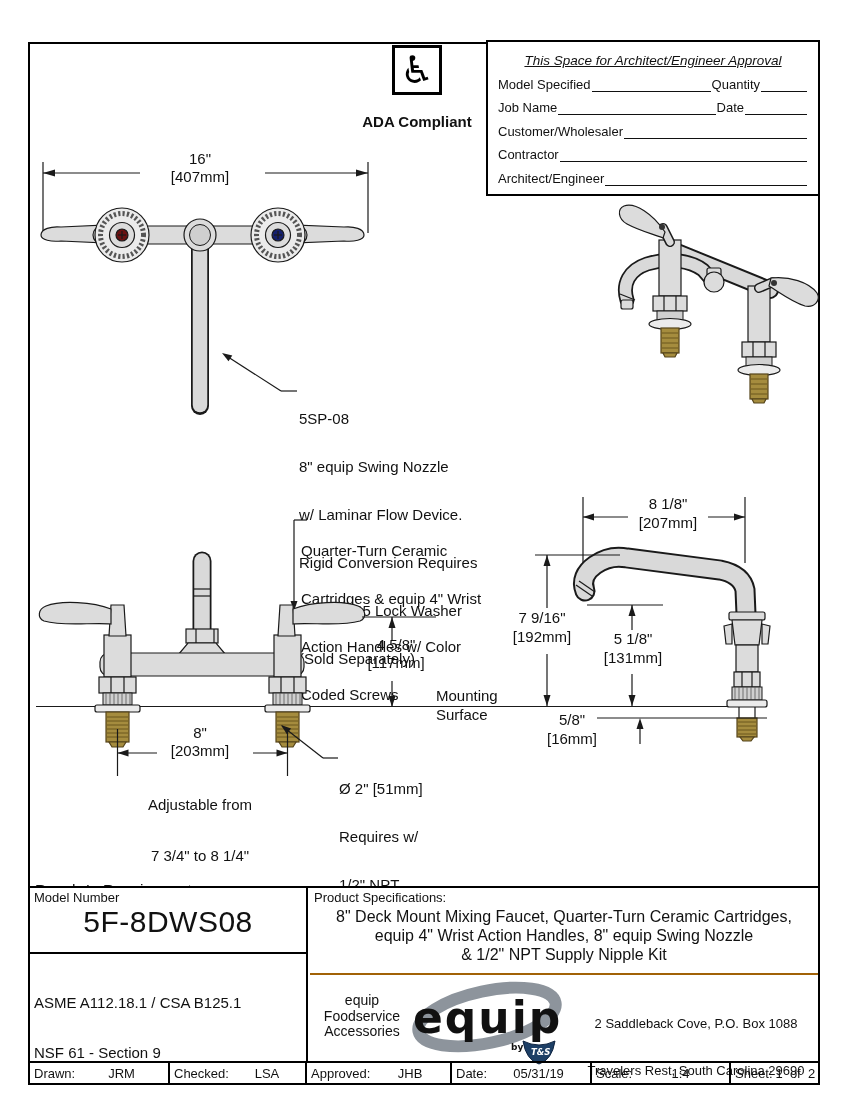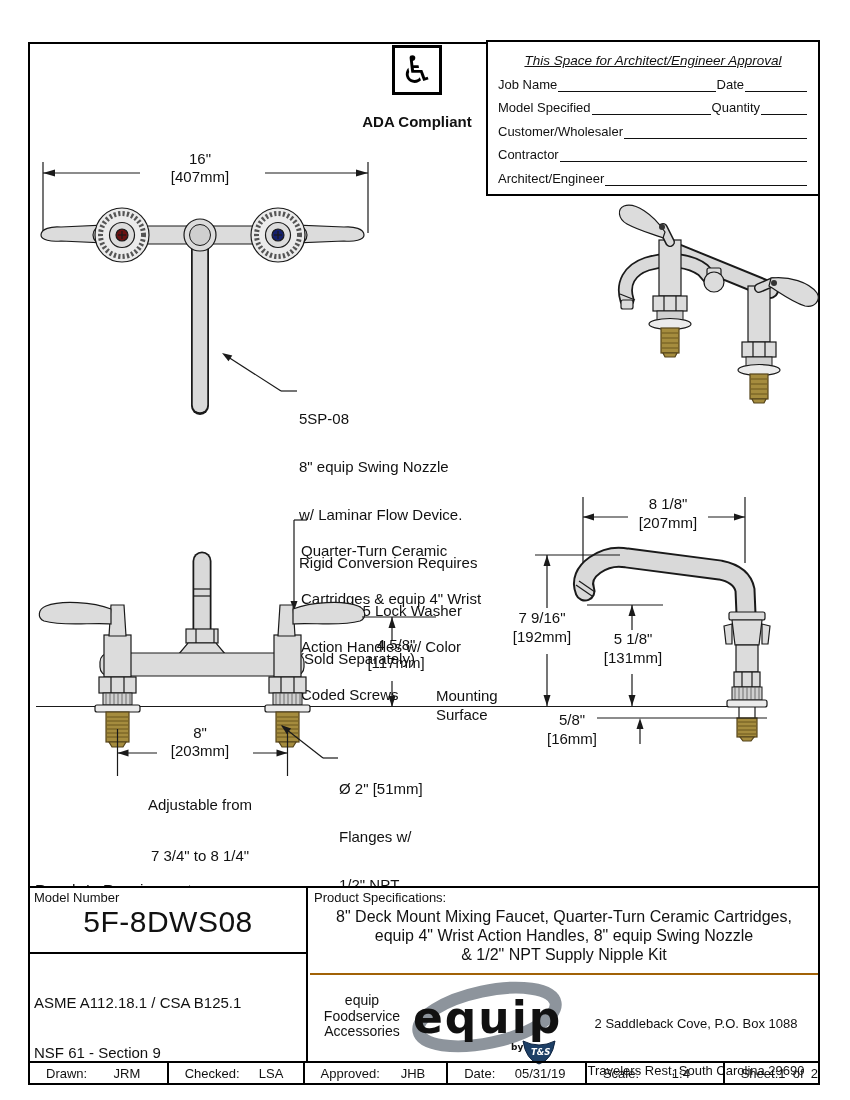--- a/index.html
+++ b/index.html
@@ -34,50 +34,50 @@
   
   .tblock{position:absolute;left:28px;top:886px;width:792px;height:199px;border:2px solid #000;box-sizing:border-box;background:#fff}
   .tblock .cellabs{position:absolute;box-sizing:border-box}
   .small-h{font-size:13px}
   .modelnum{font-size:30px;letter-spacing:.5px;text-align:center}
   .spec{font-size:16px;line-height:19px;text-align:center}
   .comp{font-size:15px;line-height:16.5px;white-space:pre}
   .footer{position:absolute;left:0;right:0;bottom:0;height:22px;border-top:2px solid #000;display:flex;box-sizing:border-box}
   .fcell{display:flex;align-items:center;font-size:13px;box-sizing:border-box;white-space:pre}
   .fcell+.fcell{border-left:2px solid #000}
-  .fcell .fl{padding-left:16px}
+  .fcell .fl{padding-left:4px}
   .fcell .fv{flex:1;text-align:center}
   .brandtag{position:absolute;font-size:14px;line-height:15.5px;text-align:center}
   .brandaddr{position:absolute;font-size:13px;line-height:15.5px;text-align:center;white-space:pre}
 </style>
 </head>
 <body>
 
 <div class="page-border"></div>
 
 <div class="ada">
   <div class="box">
     <span class="glyph">♿</span>
   </div>
   <div class="lbl">ADA Compliant</div>
 </div>
 
 <div class="appr">
   <div class="title">This Space for Architect/Engineer Approval</div>
   <div class="row">
+    <span>Model Specified</span>
+      <span class="fill"></span>
+      <span>Quantity</span>
+      <span class="fill s2"></span>
+  </div>
+  <div class="row">
     <span>Job Name</span>
       <span class="fill"></span>
       <span>Date</span>
       <span class="fill s1"></span>
-  </div>
-  <div class="row">
-    <span>Model Specified</span>
-      <span class="fill"></span>
-      <span>Quantity</span>
-      <span class="fill s2"></span>
   </div>
   <div class="row">
     <span>Customer/Wholesaler</span>
       <span class="fill"></span>
   </div>
   <div class="row">
     <span>Contractor</span>
       <span class="fill"></span>
   </div>
   <div class="row">
@@ -268,21 +268,21 @@
 <div class="dim c" style="left:355px;top:655px;width:82px">[117mm]</div>
 <div class="dim c" style="left:162px;top:725px;width:76px">8"</div>
 <div class="dim c" style="left:150px;top:743px;width:100px">[203mm]</div>
 <div class="note c" style="left:113px;top:762px;width:174px;line-height:17px">
   <div>Adjustable from</div>
   <div>7 3/4" to 8 1/4"</div>
   <div>[197mm to 210mm]</div>
 </div>
 <div class="note" style="left:339px;top:749px">
   <div>Ø 2" [51mm]</div>
-  <div>Flanges w/</div>
+  <div>Requires w/</div>
   <div>1/2" NPT</div>
   <div>Female Inlets</div>
 </div>
 
 <svg class="abs" style="left:435px;top:488px" width="335" height="272" viewBox="0 0 335 272">
   <line class="ln" x1="148" y1="9" x2="148" y2="100"></line>
   <line class="ln" x1="310" y1="9" x2="310" y2="75"></line>
   <line class="ln" x1="148" y1="29" x2="193" y2="29"></line>
   <line class="ln" x1="273" y1="29" x2="310" y2="29"></line>
   <polygon class="ar" points="148,29 159,25.5 159,32.5"></polygon>

